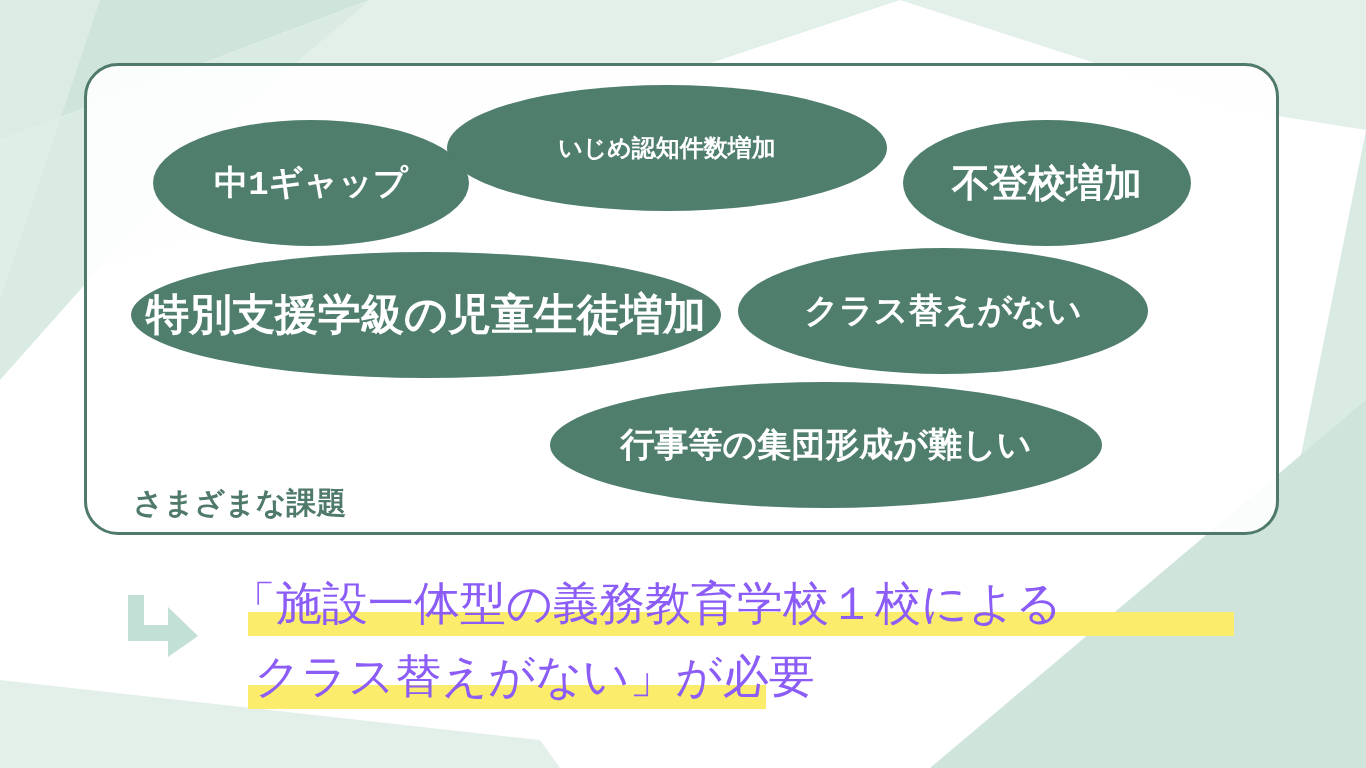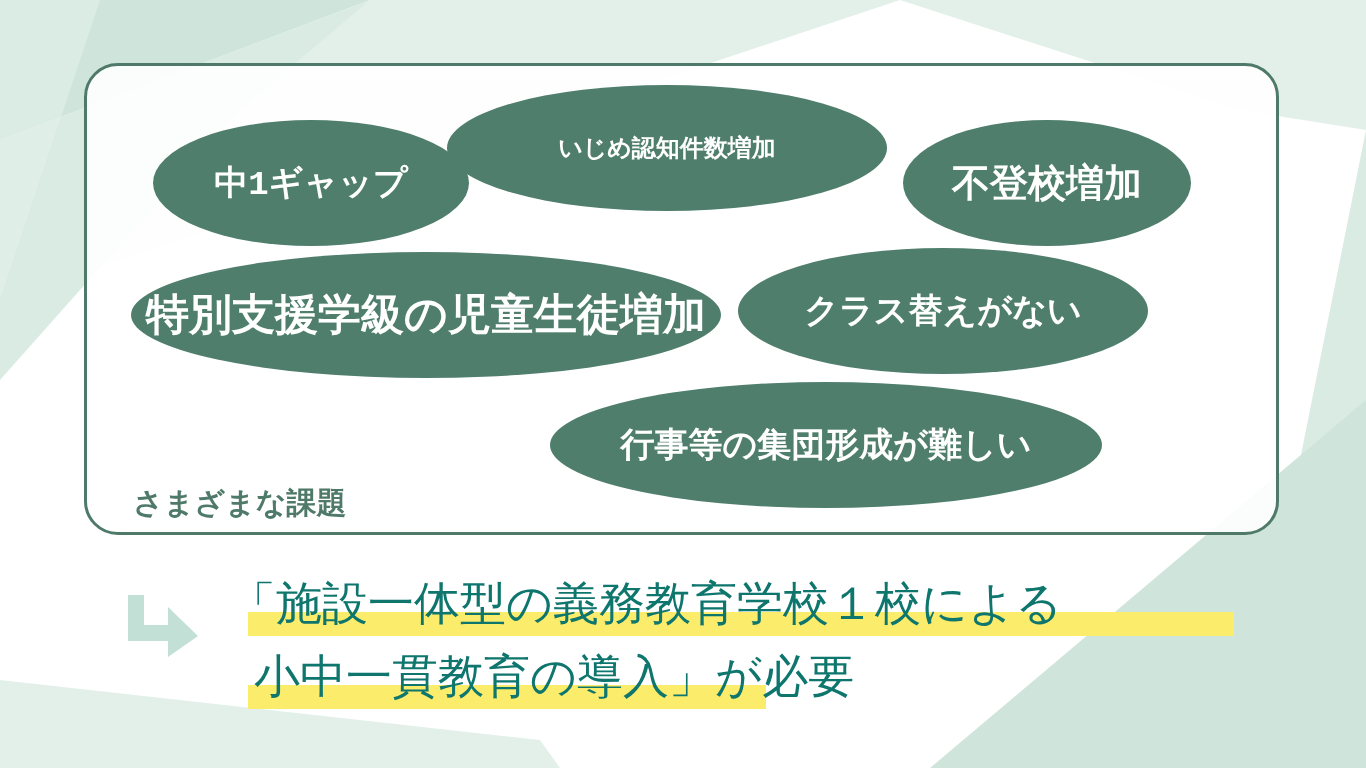--- a/index.html
+++ b/index.html
@@ -1,21 +1,21 @@
 <!DOCTYPE html>
 <html><head>
 <meta charset="utf-8">
 <style>
   html, body { margin:0; padding:0; }
   body { width:1366px; height:768px; position:relative; overflow:hidden; background:#ffffff; font-family:"DejaVu Sans", sans-serif; }
   .bg { position:absolute; inset:0; }
   .panel { position:absolute; left:84px; top:63px; width:1195px; height:472px; border:3px solid #4f7a6a; border-radius:34px; background:rgba(255,255,255,0.9); box-sizing:border-box; }
   .pill { position:absolute; background:#4f7e6d; border-radius:50%; color:#fff; font-weight:bold; display:flex; align-items:center; justify-content:center; white-space:nowrap; }
   .caption { position:absolute; left:133px; top:465px; font-size:30px; font-weight:bold; color:#4f7a6a;margin-top:18px; }
-  .concl { position:absolute; left:230px; font-size:46px; color:#0f766e; white-space:nowrap; }
+  .concl { position:absolute; left:230px; font-size:46px; color:#8b5cf6; white-space:nowrap; }
   .hl { position:absolute; background:#fbec6b; }
 </style>
 </head>
 <body>
 
 <svg class="bg" width="1366" height="768" viewBox="0 0 1366 768">
   <polygon points="0,0 370,0 0,140" fill="#cfe5dc"></polygon>
   <polygon points="370,0 900,0 0,300" fill="#e3f0ea"></polygon>
   <polygon points="0,140 370,0 240,110 0,380" fill="#d9ebe3"></polygon>
   <polygon points="1160,0 1366,0 1366,130" fill="#cfe5dc"></polygon>
@@ -50,13 +50,13 @@
 <div class="caption">さまざまな課題</div>
 
 <svg style="position:absolute;left:128px;top:595px;" width="72" height="62" viewBox="0 0 72 62">
   <polygon points="0,0 16,0 16,30 40,30 40,12 70,41 40,62 40,46 0,46" fill="#c3e0d6"></polygon>
 </svg>
 
 <div class="hl" style="left:248px;top:612px;width:986px;height:24px;"></div>
 <div class="hl" style="left:248px;top:685px;width:518px;height:24px;"></div>
 
 <div class="concl" style="top:573px;">「施設一体型の義務教育学校１校による</div>
-<div class="concl" style="top:646px;left:254px;">小中一貫教育の導入」が必要</div>
+<div class="concl" style="top:646px;left:254px;">クラス替えがない」が必要</div>
 
 </body></html>

